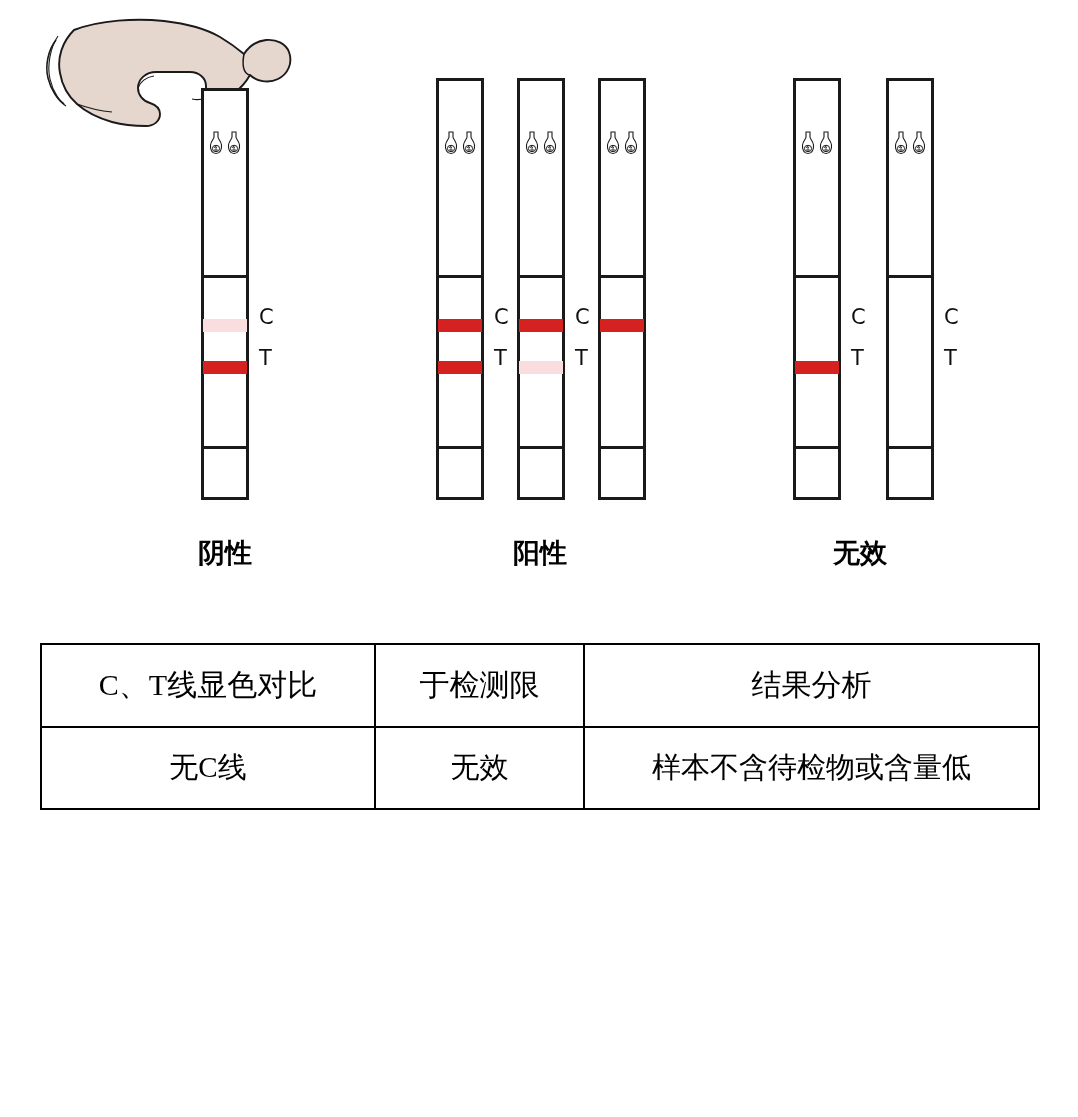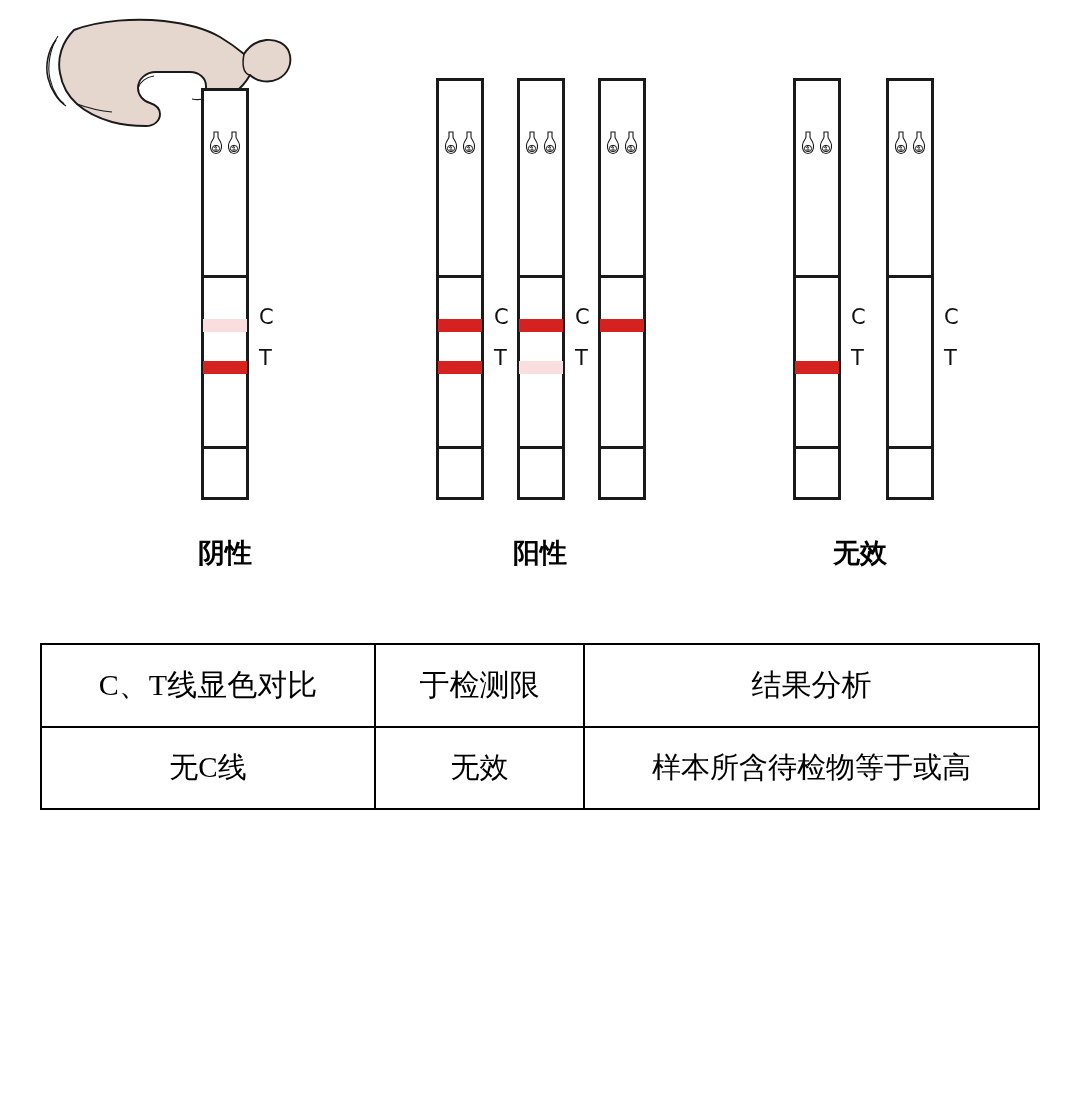--- a/index.html
+++ b/index.html
@@ -254,16 +254,16 @@
     <tr>
       <th class="col-a th-cell">C、T线显色对比</th>
       <th class="col-b th-cell">于检测限</th>
       <th class="col-c th-cell">结果分析</th>
     </tr>
   </thead>
   <tbody>
     <tr>
       <td class="col-a cell-big cell-short">无C线</td>
       <td class="col-b cell-big cell-short">无效</td>
-      <td class="col-c cell-big cell-short">样本所含待检物等于或高</td>
+      <td class="col-c cell-big cell-short">样本不含待检物或含量低</td>
     </tr>
   </tbody>
 </table>
 
 </body></html>

